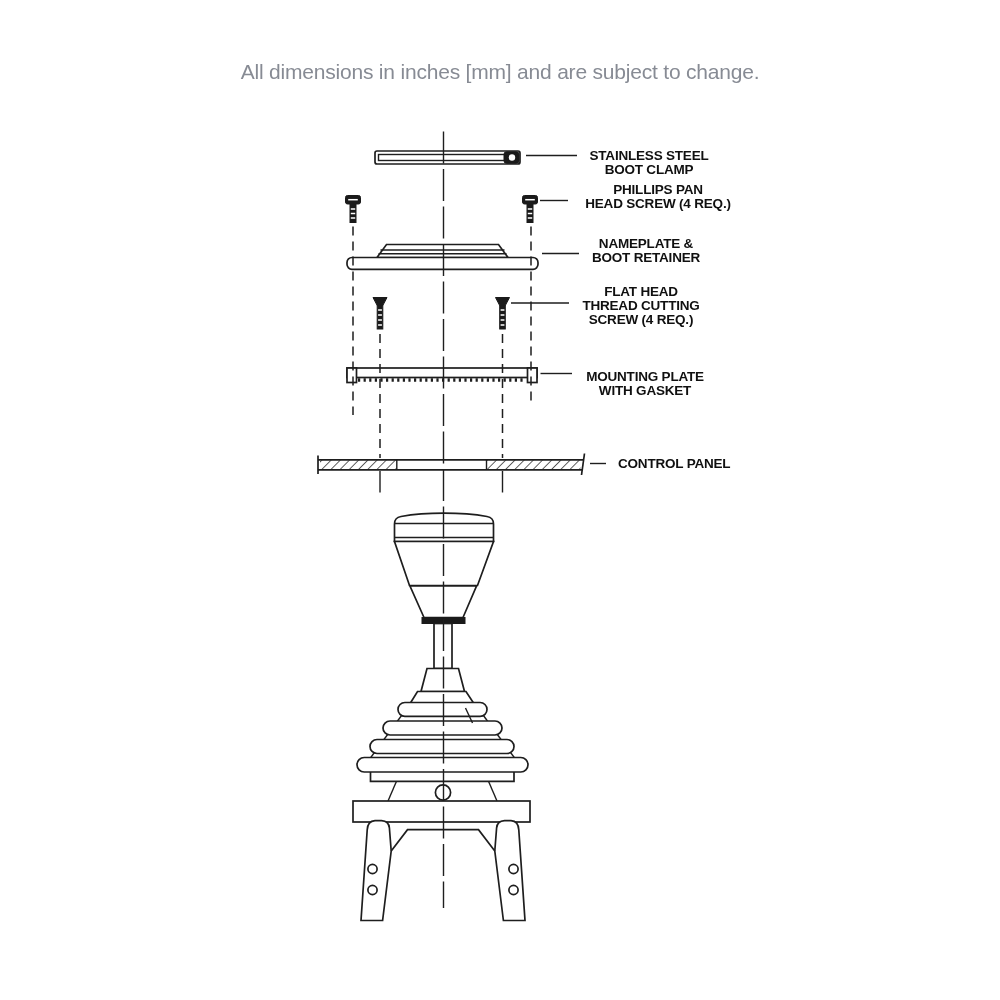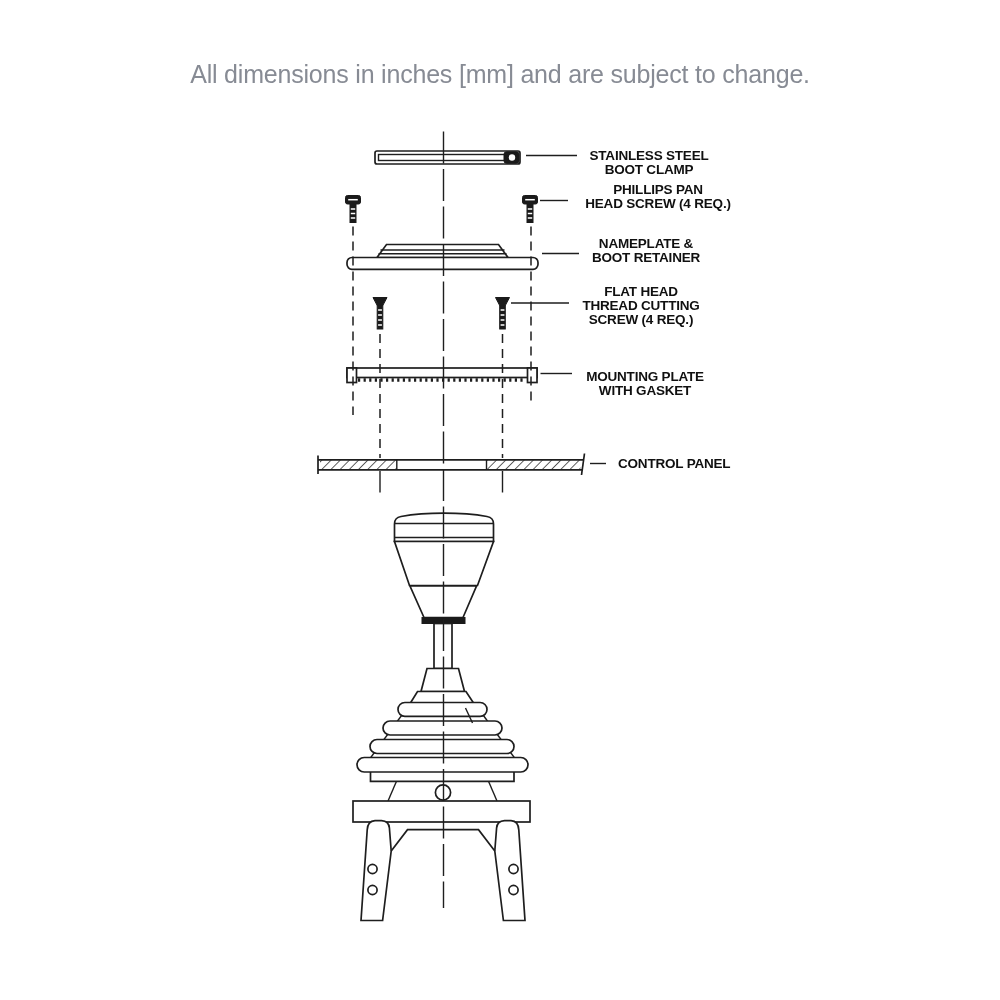--- a/index.html
+++ b/index.html
@@ -2,21 +2,21 @@
 <html><head>
 <meta charset="utf-8">
 <style>
   html,body{margin:0;padding:0;background:#ffffff;}
   .stage{
     position:relative;width:1000px;height:1000px;background:#ffffff;overflow:hidden;
     font-family:"Liberation Sans",sans-serif;
   }
   .note{
     position:absolute;top:60px;left:0;width:1000px;text-align:center;
-    font-size:25px;letter-spacing:-0.2px;color:#878b94;
+    font-size:21px;letter-spacing:-0.2px;color:#878b94;
   }
   svg{position:absolute;left:0;top:0;}
   .ol{fill:#ffffff;stroke:#1e1e1e;stroke-width:1.7;}
   .ln{fill:none;stroke:#1e1e1e;stroke-width:1.7;}
   .thin{fill:none;stroke:#1e1e1e;stroke-width:1.4;}
   .dark{fill:#1a1a1a;stroke:#1a1a1a;stroke-width:1;}
   .wt{stroke:#ffffff;stroke-width:1.5;fill:none;}
   .dash{fill:none;stroke:#1e1e1e;stroke-width:1.5;stroke-dasharray:9 6;}
   .center{fill:none;stroke:#1e1e1e;stroke-width:1.4;stroke-dasharray:32 5.5;}
   .gasket{fill:none;stroke:#1e1e1e;stroke-width:3.4;stroke-dasharray:2.2 3.4;}

